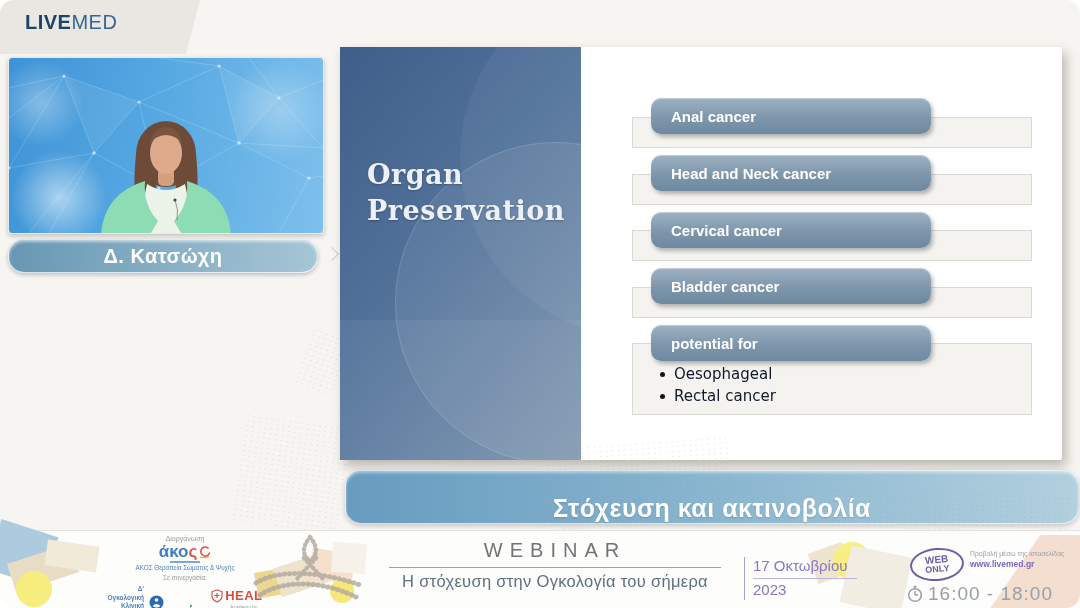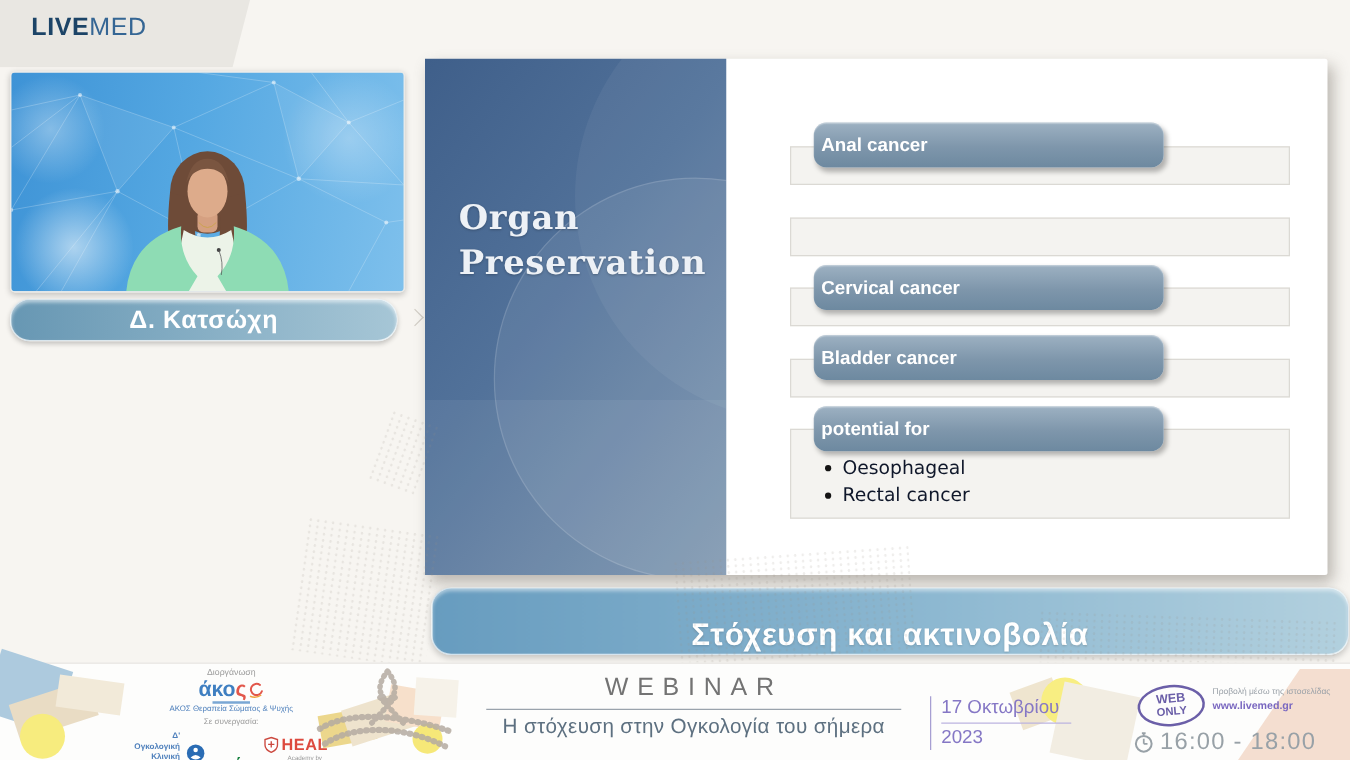--- a/index.html
+++ b/index.html
@@ -1,17 +1,17 @@
 <!DOCTYPE html>
 <html><head>
 <meta charset="utf-8">
 <style>
   html,body{margin:0;padding:0;}
   #app{position:relative;width:1080px;height:608px;overflow:hidden;background:#f7f5f1;
-       font-family:"Liberation Sans",sans-serif;}
+       font-family:"Liberation Sans",sans-serif;border-radius:14px;}
   .abs{position:absolute;}
 
   
   .header-band{left:0;top:0;width:212px;height:54px;background:#e9e7e2;
                clip-path:polygon(0 0,200px 0,186px 54px,0 54px);}
   .logo{left:25px;top:11px;font-size:20px;letter-spacing:.5px;}
   .logo .live{font-weight:800;color:#1c4467;}
   .logo .med{font-weight:400;color:#356694;}
 
   
@@ -45,21 +45,21 @@
          background:rgba(255,255,255,.05);}
   .band{left:0;top:273px;width:241px;height:140px;background:rgba(255,255,255,.06);}
   .slide-title{left:27px;top:110px;color:#edf1f6;font-family:"DejaVu Serif",serif;
                font-weight:bold;font-size:27px;line-height:36px;letter-spacing:.5px;
                text-shadow:0 1px 2px rgba(0,0,0,.25);}
   .strip{left:292px;width:400px;height:31px;background:#f4f3f0;border:1px solid #dbd9d4;box-sizing:border-box;}
   .s0{top:70px;} .s1{top:127px;} .s2{top:183px;} .s3{top:240px;} .s4{top:296px;height:72px;}
   .sbtn{left:311px;width:280px;height:36px;border-radius:10px;
         background:linear-gradient(180deg,#9db1c2 0%,#7e96ab 55%,#6d89a0 100%);
         box-shadow:2px 3px 4px rgba(0,0,0,.28), inset 0 1px 1px rgba(255,255,255,.4);
-        display:flex;align-items:center;padding-left:6px;box-sizing:border-box;
+        display:flex;align-items:center;padding-left:20px;box-sizing:border-box;
         color:#fff;font-weight:bold;font-size:15px;}
   .b0{top:51px;} .b1{top:108px;} .b2{top:165px;} .b3{top:221px;} .b4{top:278px;}
   .bullet-row{left:320px;display:flex;align-items:center;gap:9px;color:#0f172a;font-size:15px;
               font-family:"DejaVu Sans",sans-serif;}
   .br0{top:318px;} .br1{top:340px;}
   .dot{width:5px;height:5px;border-radius:50%;background:#141414;}
 
   
   .lecture-bar{left:345px;top:470px;width:732px;height:52px;border-radius:16px;
                background:linear-gradient(90deg,#679cbf 0%,#8db8d1 55%,#b2d0de 100%);
@@ -200,20 +200,21 @@
       </div>
     </div>
 
     <div class="abs strip s0"></div>
     <div class="abs strip s1"></div>
     <div class="abs strip s2"></div>
     <div class="abs strip s3"></div>
     <div class="abs strip s4"></div>
 
     <div class="abs sbtn b0">Anal cancer</div>
+    <div class="abs sbtn b1">Head and Neck cancer</div>
     <div class="abs sbtn b2">Cervical cancer</div>
     <div class="abs sbtn b3">Bladder cancer</div>
     <div class="abs sbtn b4">potential for</div>
 
     <div class="abs bullet-row br0">
       <span class="dot"></span>
       <span>Oesophageal</span>
     </div>
     <div class="abs bullet-row br1">
       <span class="dot"></span>

